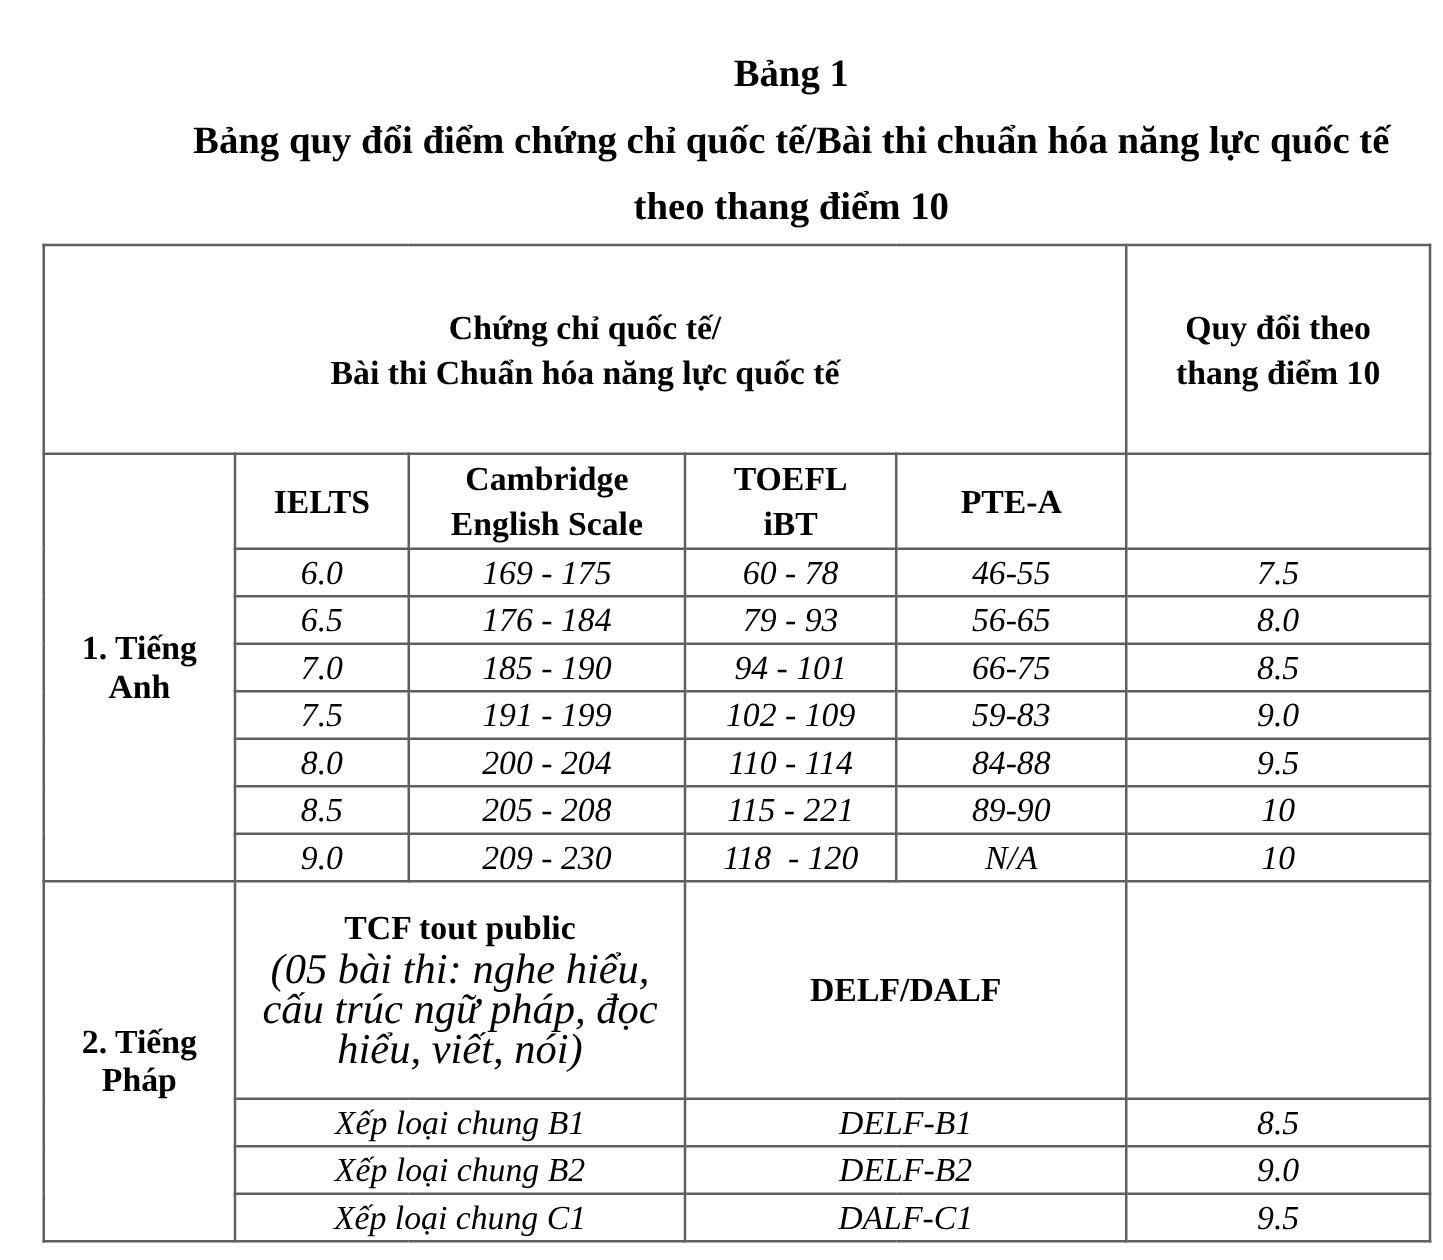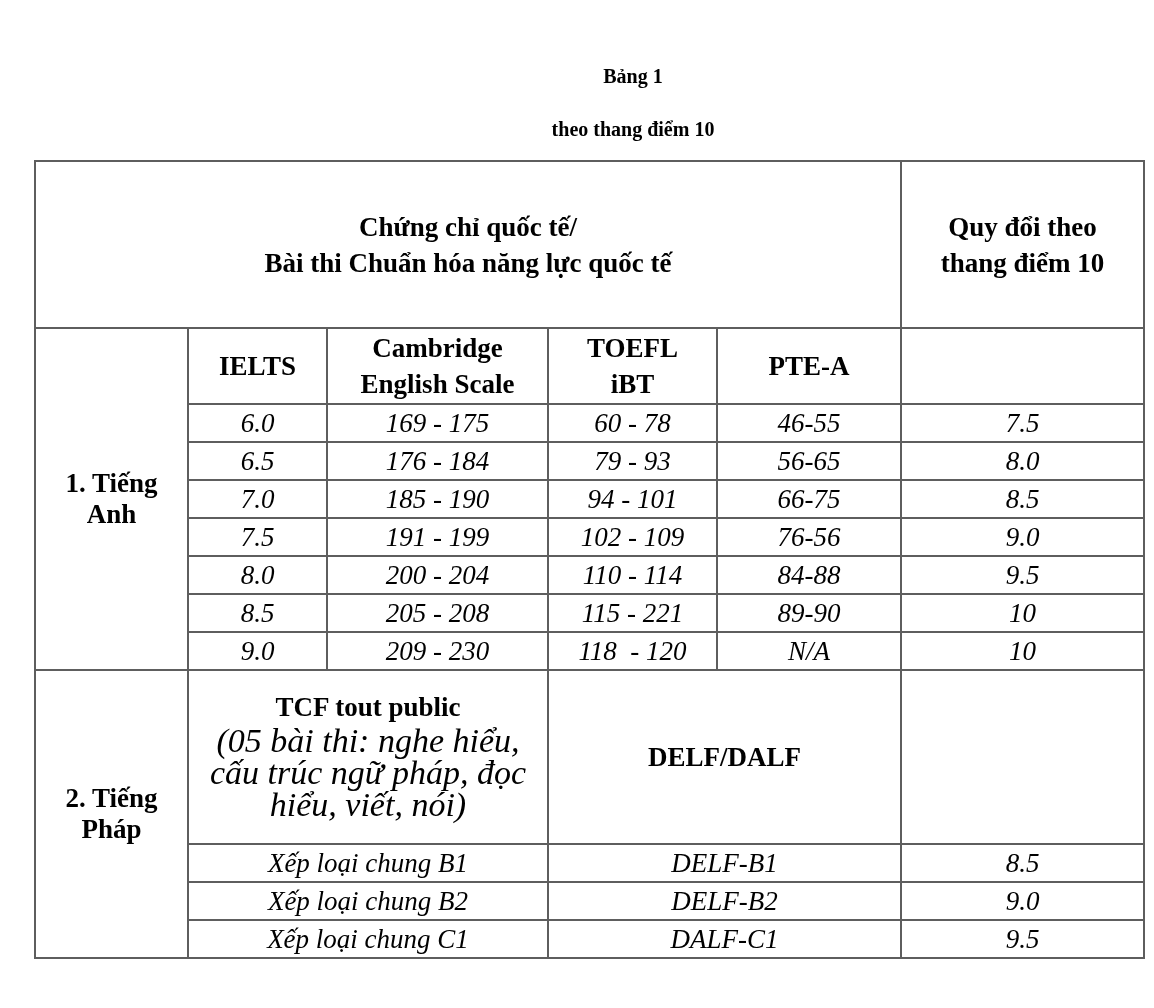--- a/index.html
+++ b/index.html
@@ -8,25 +8,25 @@
     background: #ffffff;
   }
   body {
     width: 1154px;
     height: 1008px;
     overflow: hidden;
     color: #000000;
     font-family: "Liberation Serif", "DejaVu Serif", serif;
   }
   .titles {
-    padding-top: 50px;
+    padding-top: 32px;
     margin-left: 112px;
     text-align: center;
     font-weight: bold;
-    font-size: 20px;
+    font-size: 31px;
   }
   .t-line {
     line-height: 53px;
     white-space: nowrap;
   }
   table.conv {
     border-collapse: collapse;
     table-layout: fixed;
     width: 1109px;
     margin-left: 34px;
@@ -58,20 +58,21 @@
     font-size: 34px;
     line-height: 32px;
     padding: 0 6px 4px 6px;
   }
 </style>
 </head>
 <body>
 
 <div class="titles">
   <div class="t-line">Bảng 1</div>
+  <div class="t-line">Bảng quy đổi điểm chứng chỉ quốc tế/Bài thi chuẩn hóa năng lực quốc tế</div>
   <div class="t-line">theo thang điểm 10</div>
 </div>
 
 <table class="conv">
   <colgroup>
     <col style="width:153px">
     <col style="width:139px">
     <col style="width:221px">
     <col style="width:169px">
     <col style="width:184px">
@@ -122,21 +123,21 @@
       <td>7.0</td>
       <td>185 - 190</td>
       <td>94 - 101</td>
       <td>66-75</td>
       <td>8.5</td>
     </tr>
     <tr class="r-data">
       <td>7.5</td>
       <td>191 - 199</td>
       <td>102 - 109</td>
-      <td>76-56</td>
+      <td>59-83</td>
       <td>9.0</td>
     </tr>
     <tr class="r-data">
       <td>8.0</td>
       <td>200 - 204</td>
       <td>110 - 114</td>
       <td>84-88</td>
       <td>9.5</td>
     </tr>
     <tr class="r-data">

